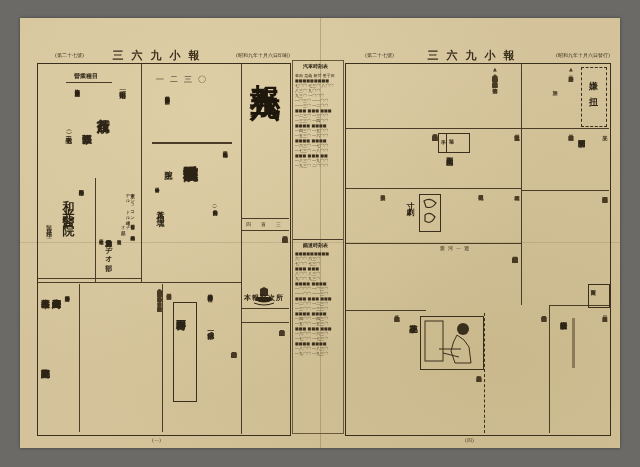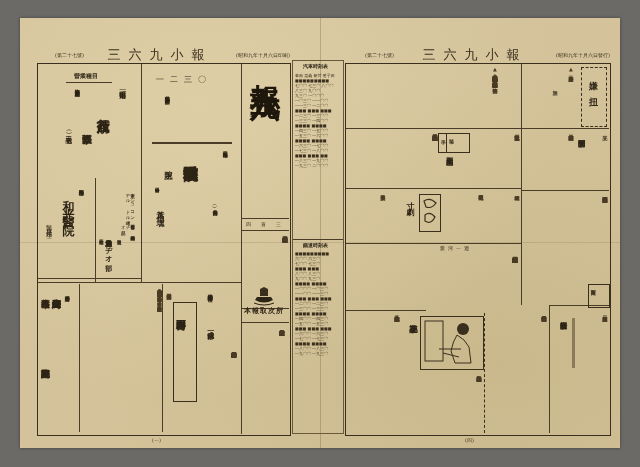--- a/index.html
+++ b/index.html
@@ -4,21 +4,21 @@
 <style>
   html,body{margin:0;padding:0;}
   body{width:640px;height:467px;background:#6b6a66;position:relative;overflow:hidden;font-family:"DejaVu Serif",serif;}
   .paper{position:absolute;left:20px;top:18px;width:600px;height:430px;background:#d4c39a;
     background-image:radial-gradient(ellipse at 30% 20%,rgba(230,215,175,.55),transparent 60%),radial-gradient(ellipse at 80% 80%,rgba(180,160,110,.3),transparent 60%);
     box-shadow:0 0 3px rgba(0,0,0,.4);}
   .fold{position:absolute;left:320px;top:18px;width:1px;height:430px;background:rgba(120,100,60,.35);}
   .hfold{position:absolute;left:20px;top:242px;width:600px;height:1px;background:rgba(140,120,80,.25);}
   .mast{position:absolute;top:49px;height:12px;font-size:9px;color:#3a2e1c;display:flex;align-items:center;justify-content:space-between;}
   .mast .small{font-size:5px;letter-spacing:0;}
-  .mast .title{font-weight:normal;letter-spacing:8px;font-size:13px;}
+  .mast .title{font-weight:bold;letter-spacing:8px;font-size:11px;}
   .frame{position:absolute;border:1.5px solid #3a2e1c;}
   .box{position:absolute;border:1px solid #4a3c26;}
   .vt{writing-mode:vertical-rl;color:#2d2416;line-height:1.05;}
   .b{font-weight:bold;}
   .hl{position:absolute;height:1px;background:#4a3c26;}
   .vl{position:absolute;width:1px;background:#4a3c26;}
   .dense{position:absolute;writing-mode:vertical-rl;font-size:5px;line-height:6.2px;color:#4a3c26;letter-spacing:0;overflow:hidden;word-break:break-all;}
   .pgnum{position:absolute;font-size:5px;color:#4a3c26;}
   .logo{position:absolute;font-weight:bold;color:#1e170c;font-size:30px;writing-mode:vertical-rl;letter-spacing:-2px;font-family:"DejaVu Serif",serif;}
   .sched{position:absolute;font-size:4px;line-height:5px;color:#3a2e1c;overflow:hidden;}
@@ -115,21 +115,21 @@
 </div>
 <div class="hl" style="left:242px;top:230px;width:47px;"></div>
 <div class="dense" style="left:244px;top:233px;width:44px;height:52px;">詩報三六九小報社臺南市本町編輯人發行人印刷人謹啟廣告料金規定一行一回一錢特別面二倍本報每月三日六日九日發行定價每部金五錢一箇月十五錢</div>
 
 <svg style="position:absolute;left:252px;top:285px;" width="24" height="22">
   <path d="M3 15 Q12 20 21 15 L19 12 L5 12 Z" fill="#2d2416"></path>
   <path d="M8 4 L12 2 L16 4 L16 11 L8 11 Z" fill="#3a2e1c"></path>
   <path d="M2 18 Q12 22 22 18" stroke="#2d2416" stroke-width="1" fill="none"></path>
 </svg>
 <div class="hl" style="left:242px;top:308px;width:47px;"></div>
-<div style="position:absolute;left:244px;top:306px;font-size:7px;font-weight:bold;color:#2d2416;letter-spacing:1px;">本報取次所</div>
+<div style="position:absolute;left:244px;top:293px;font-size:7px;font-weight:bold;color:#2d2416;letter-spacing:1px;">本報取次所</div>
 <div class="hl" style="left:242px;top:322px;width:47px;"></div>
 <div class="dense" style="left:246px;top:326px;width:40px;height:100px;font-size:5px;line-height:8px;">臺北市蘭記書局臺中市中央書局嘉義市蘭記書局臺南市興文齋高雄市三省堂屏東市文明堂新竹市文山堂基隆市宏文社</div>
 
 <div style="position:absolute;left:38px;top:284px;width:40px;height:148px;">
   <div class="vt" style="position:absolute;left:26px;top:8px;font-size:5px;">總發行上海中西書局</div>
   <div class="vt b" style="position:absolute;left:13px;top:8px;font-size:9px;">臺灣總經售處</div>
   <div class="vt b" style="position:absolute;left:2px;top:8px;font-size:9px;">嘉義市</div>
   <div class="vt b" style="position:absolute;left:2px;top:78px;font-size:9px;">蘭記書局</div>
 </div>
 <div class="vl" style="left:79px;top:284px;height:148px;"></div>

